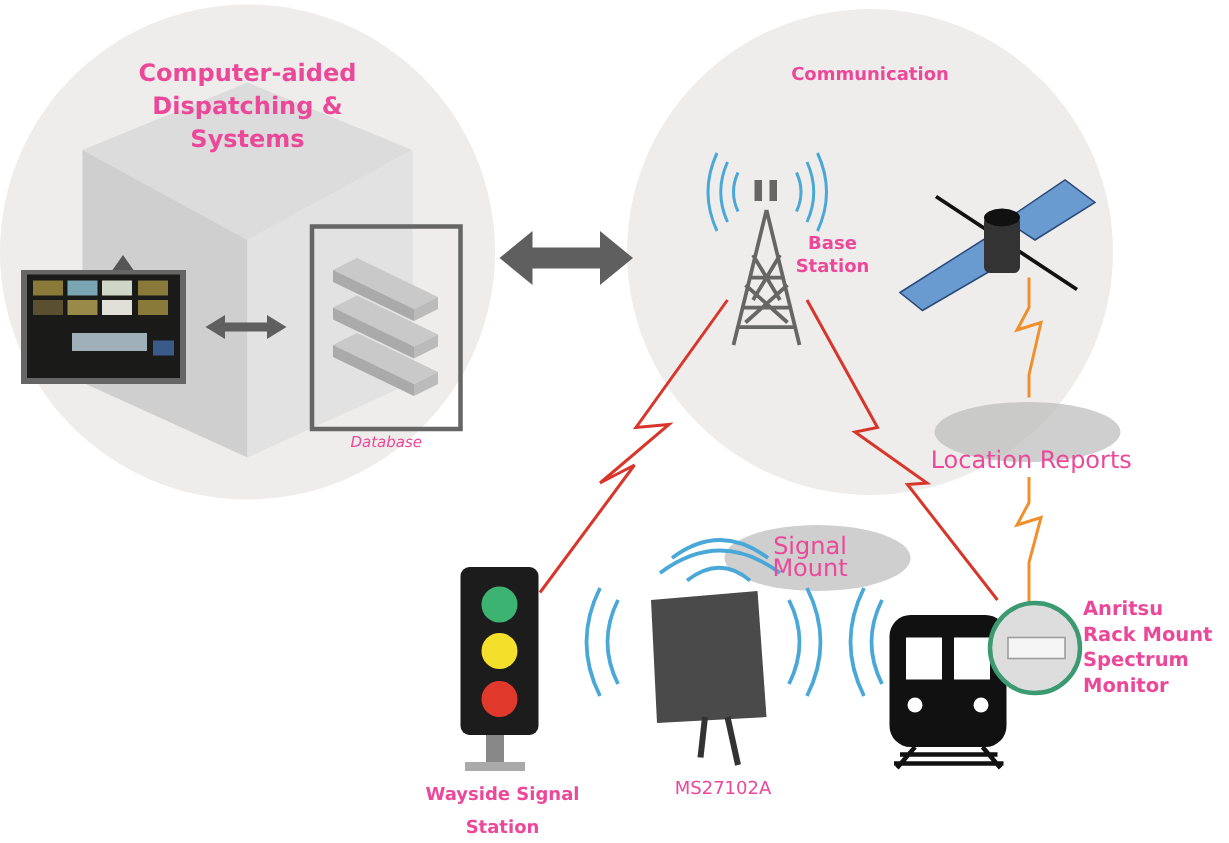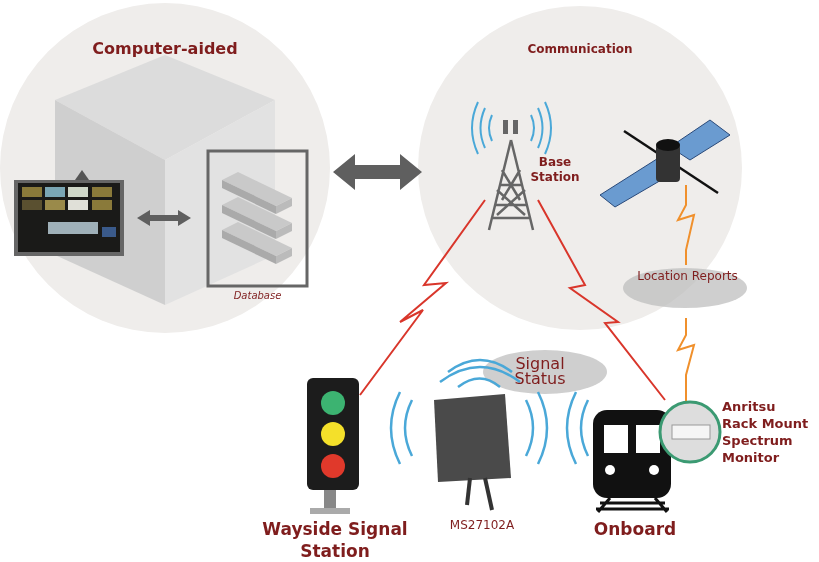--- a/index.html
+++ b/index.html
@@ -1,18 +1,18 @@
 <!DOCTYPE html>
 <html><head>
 <meta charset="utf-8">
 <style>
   html,body{margin:0;padding:0;background:#fff;}
   body{width:819px;height:562px;position:relative;overflow:hidden;font-family:"DejaVu Sans",sans-serif;}
   svg{position:absolute;left:0;top:0;}
-  .t{position:absolute;text-align:center;color:#7f1d1d;}
+  .t{position:absolute;text-align:center;color:#ec4899;}
   .bold{font-weight:bold;}
 </style>
 </head>
 <body>
 
 <svg width="819" height="562">
 
   <circle cx="165" cy="168" r="165" fill="#efedeb"></circle>
   <circle cx="580" cy="168" r="162" fill="#efedeb"></circle>
 
@@ -125,40 +125,41 @@
     <circle cx="610" cy="470" r="5" fill="#fff"></circle>
       <circle cx="654" cy="470" r="5" fill="#fff"></circle>
     <path d="M610,498 L598,512 M655,498 L667,512 M600,503 L665,503 M596,509 L669,509" stroke="#111" stroke-width="3"></path>
   </g>
   <circle cx="690" cy="432" r="30" fill="#ddd" stroke="#3b9a72" stroke-width="3"></circle>
   <rect x="672" y="425" width="38" height="14" fill="#f5f5f5" stroke="#999"></rect>
 </svg>
 
 <div class="t bold" style="left:55px;top:38px;width:220px;font-size:16px;line-height:22px;">
   <div>Computer-aided</div>
+  <div>Dispatching &amp;</div>
+  <div>Systems</div>
 </div>
 <div class="t" style="left:208px;top:290px;width:99px;font-size:10px;font-style:italic;">Database</div>
 <div class="t bold" style="left:470px;top:38px;width:220px;font-size:12px;line-height:22px;">
   <div>Communication</div>
 </div>
 <div class="t" style="left:525px;top:155px;width:60px;font-size:12px;line-height:15px;font-weight:bold;">
   <div>Base</div>
   <div>Station</div>
 </div>
-<div class="t" style="left:620px;top:269px;width:135px;font-size:12px;">Location Reports</div>
+<div class="t" style="left:620px;top:297px;width:135px;font-size:16px;">Location Reports</div>
 <div class="t" style="left:505px;top:356px;width:70px;font-size:16px;line-height:15px;">
   <div>Signal</div>
-  <div>Status</div>
+  <div>Mount</div>
 </div>
-<div class="t bold" style="left:245px;top:518px;width:180px;font-size:17px;line-height:22px;">
+<div class="t bold" style="left:245px;top:518px;width:180px;font-size:12px;line-height:22px;">
   <div>Wayside Signal</div>
   <div>Station</div>
 </div>
 <div class="t" style="left:437px;top:518px;width:90px;font-size:12px;">MS27102A</div>
 <div class="t bold" style="left:575px;top:518px;width:120px;font-size:17px;line-height:22px;">
-  <div>Onboard</div>
 </div>
 <div class="t bold" style="left:722px;top:398px;width:100px;font-size:13px;line-height:17px;text-align:left;">
   <div>Anritsu</div>
   <div>Rack Mount</div>
   <div>Spectrum</div>
   <div>Monitor</div>
 </div>
 
 </body></html>

